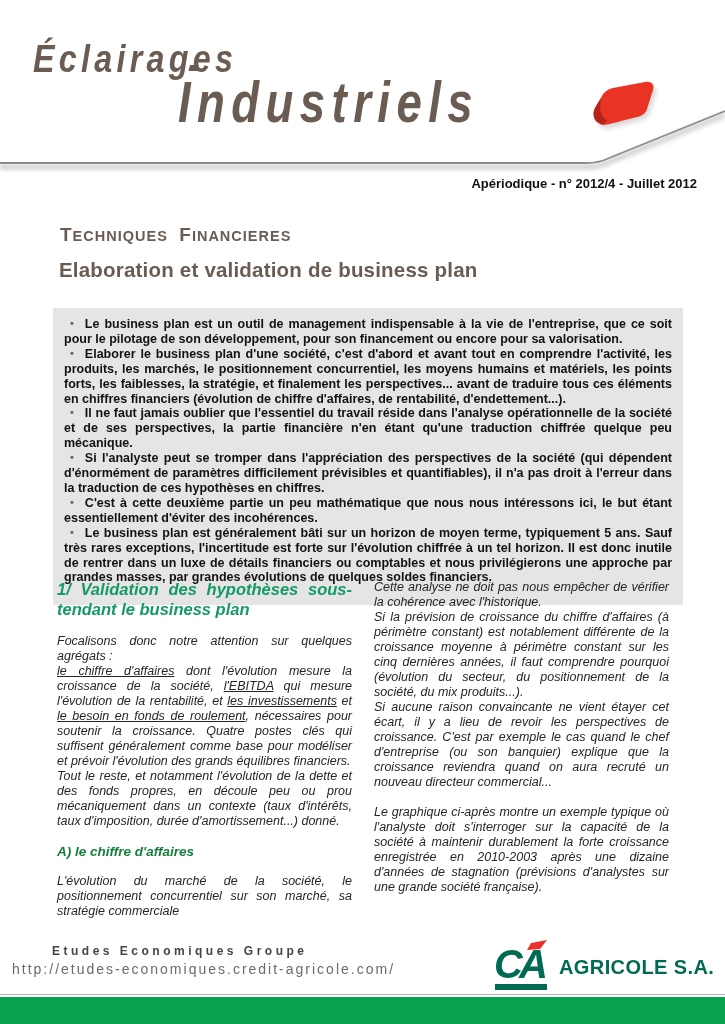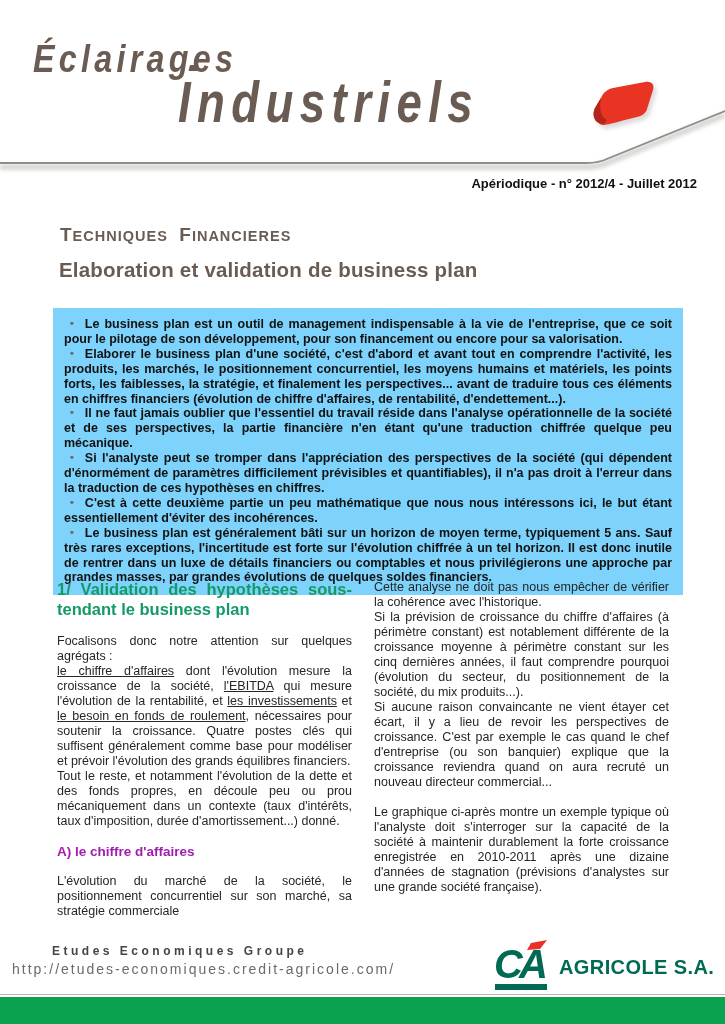--- a/index.html
+++ b/index.html
@@ -39,44 +39,44 @@
   .rubric .scap{display:inline-block;font-size:14.5px;letter-spacing:1px;}
   .rubric .scap::first-letter{font-size:19px;}
   .rubric .scap + .scap{margin-left:7px;}
   .page-title{
     position:absolute;left:59px;top:258px;margin:0;
     font-size:20.5px;font-weight:bold;color:#6a5c52;letter-spacing:.2px;white-space:nowrap;
   }
   
   .summary-box{
     position:absolute;left:53px;top:308px;width:608px;
-    background:#7dd3fc;padding:9px 11px 10px 11px;
+    background:#e5e5e5;padding:9px 11px 20px 11px;
   }
   .summary-box p{
     margin:0;font-size:12.5px;font-weight:bold;line-height:14.9px;
     color:#121212;text-align:justify;
   }
   .summary-box .dot{
     display:inline-block;color:#6f655e;font-size:11px;
     margin-right:11px;margin-left:6px;transform:translateY(-1px);
   }
   
   .columns{
     position:absolute;left:57px;top:580px;width:612px;
-    display:flex;gap:22px;
+    display:flex;gap:22px;font-style:italic;
   }
   .col{width:296px;font-size:12.5px;line-height:15px;color:#262626;text-align:justify;}
   .col p{margin:0;}
   .sp{margin-top:15px !important;}
   .sec-head{
     margin:0 0 8px 0;font-size:16.5px;line-height:19.5px;font-weight:bold;
     color:#149a66;text-align:justify;
   }
   .sub-head{
-    margin:15px 0 15px 0;font-size:13.5px;font-weight:bold;color:#a21caf;
+    margin:15px 0 15px 0;font-size:13.5px;font-weight:bold;color:#15803d;
   }
   .u{text-decoration:underline;}
   
   .footer-team{
     position:absolute;left:12px;top:944px;
     font-size:12px;font-weight:bold;letter-spacing:3.5px;color:#454545;white-space:nowrap;padding-left:40px;
   }
   .footer-url{
     position:absolute;left:12px;top:961px;
     font-size:14px;letter-spacing:2px;color:#6b6b6b;white-space:nowrap;
@@ -146,21 +146,21 @@
         <span class="u">le chiffre d'affaires</span><span> dont l'évolution mesure la croissance de la société, </span><span class="u">l'EBITDA</span><span> qui mesure l'évolution de la rentabilité, et </span><span class="u">les investissements</span><span> et </span><span class="u">le besoin en fonds de roulement</span><span>, nécessaires pour soutenir la croissance. Quatre postes clés qui suffisent généralement comme base pour modéliser et prévoir l'évolution des grands équilibres financiers.</span></p>
       <p>Tout le reste, et notamment l'évolution de la dette et des fonds propres, en découle peu ou prou mécaniquement dans un contexte (taux d'intérêts, taux d'imposition, durée d'amortissement...) donné.</p>
       <h3 class="sub-head">A) le chiffre d'affaires</h3>
       <p>L'évolution du marché de la société, le positionnement concurrentiel sur son marché, sa stratégie commerciale</p>
     </div>
 
     <div class="col">
       <p>Cette analyse ne doit pas nous empêcher de vérifier la cohérence avec l'historique.</p>
       <p>Si la prévision de croissance du chiffre d'affaires (à périmètre constant) est notablement différente de la croissance moyenne à périmètre constant sur les cinq dernières années, il faut comprendre pourquoi (évolution du secteur, du positionnement de la société, du mix produits...).</p>
       <p>Si aucune raison convaincante ne vient étayer cet écart, il y a lieu de revoir les perspectives de croissance. C'est par exemple le cas quand le chef d'entreprise (ou son banquier) explique que la croissance reviendra quand on aura recruté un nouveau directeur commercial...</p>
-      <p class="sp">Le graphique ci-après montre un exemple typique où l'analyste doit s'interroger sur la capacité de la société à maintenir durablement la forte croissance enregistrée en 2010-2011 après une dizaine d'années de stagnation (prévisions d'analystes sur une grande société française).</p>
+      <p class="sp">Le graphique ci-après montre un exemple typique où l'analyste doit s'interroger sur la capacité de la société à maintenir durablement la forte croissance enregistrée en 2010-2003 après une dizaine d'années de stagnation (prévisions d'analystes sur une grande société française).</p>
     </div>
   </section>
 </main>
 
 <footer>
   <div class="footer-team">Etudes Economiques Groupe</div>
   <div class="footer-url">http://etudes-economiques.credit-agricole.com/</div>
 
   <div class="ca-logo">
     <svg width="58" height="54" viewBox="0 0 58 54">

